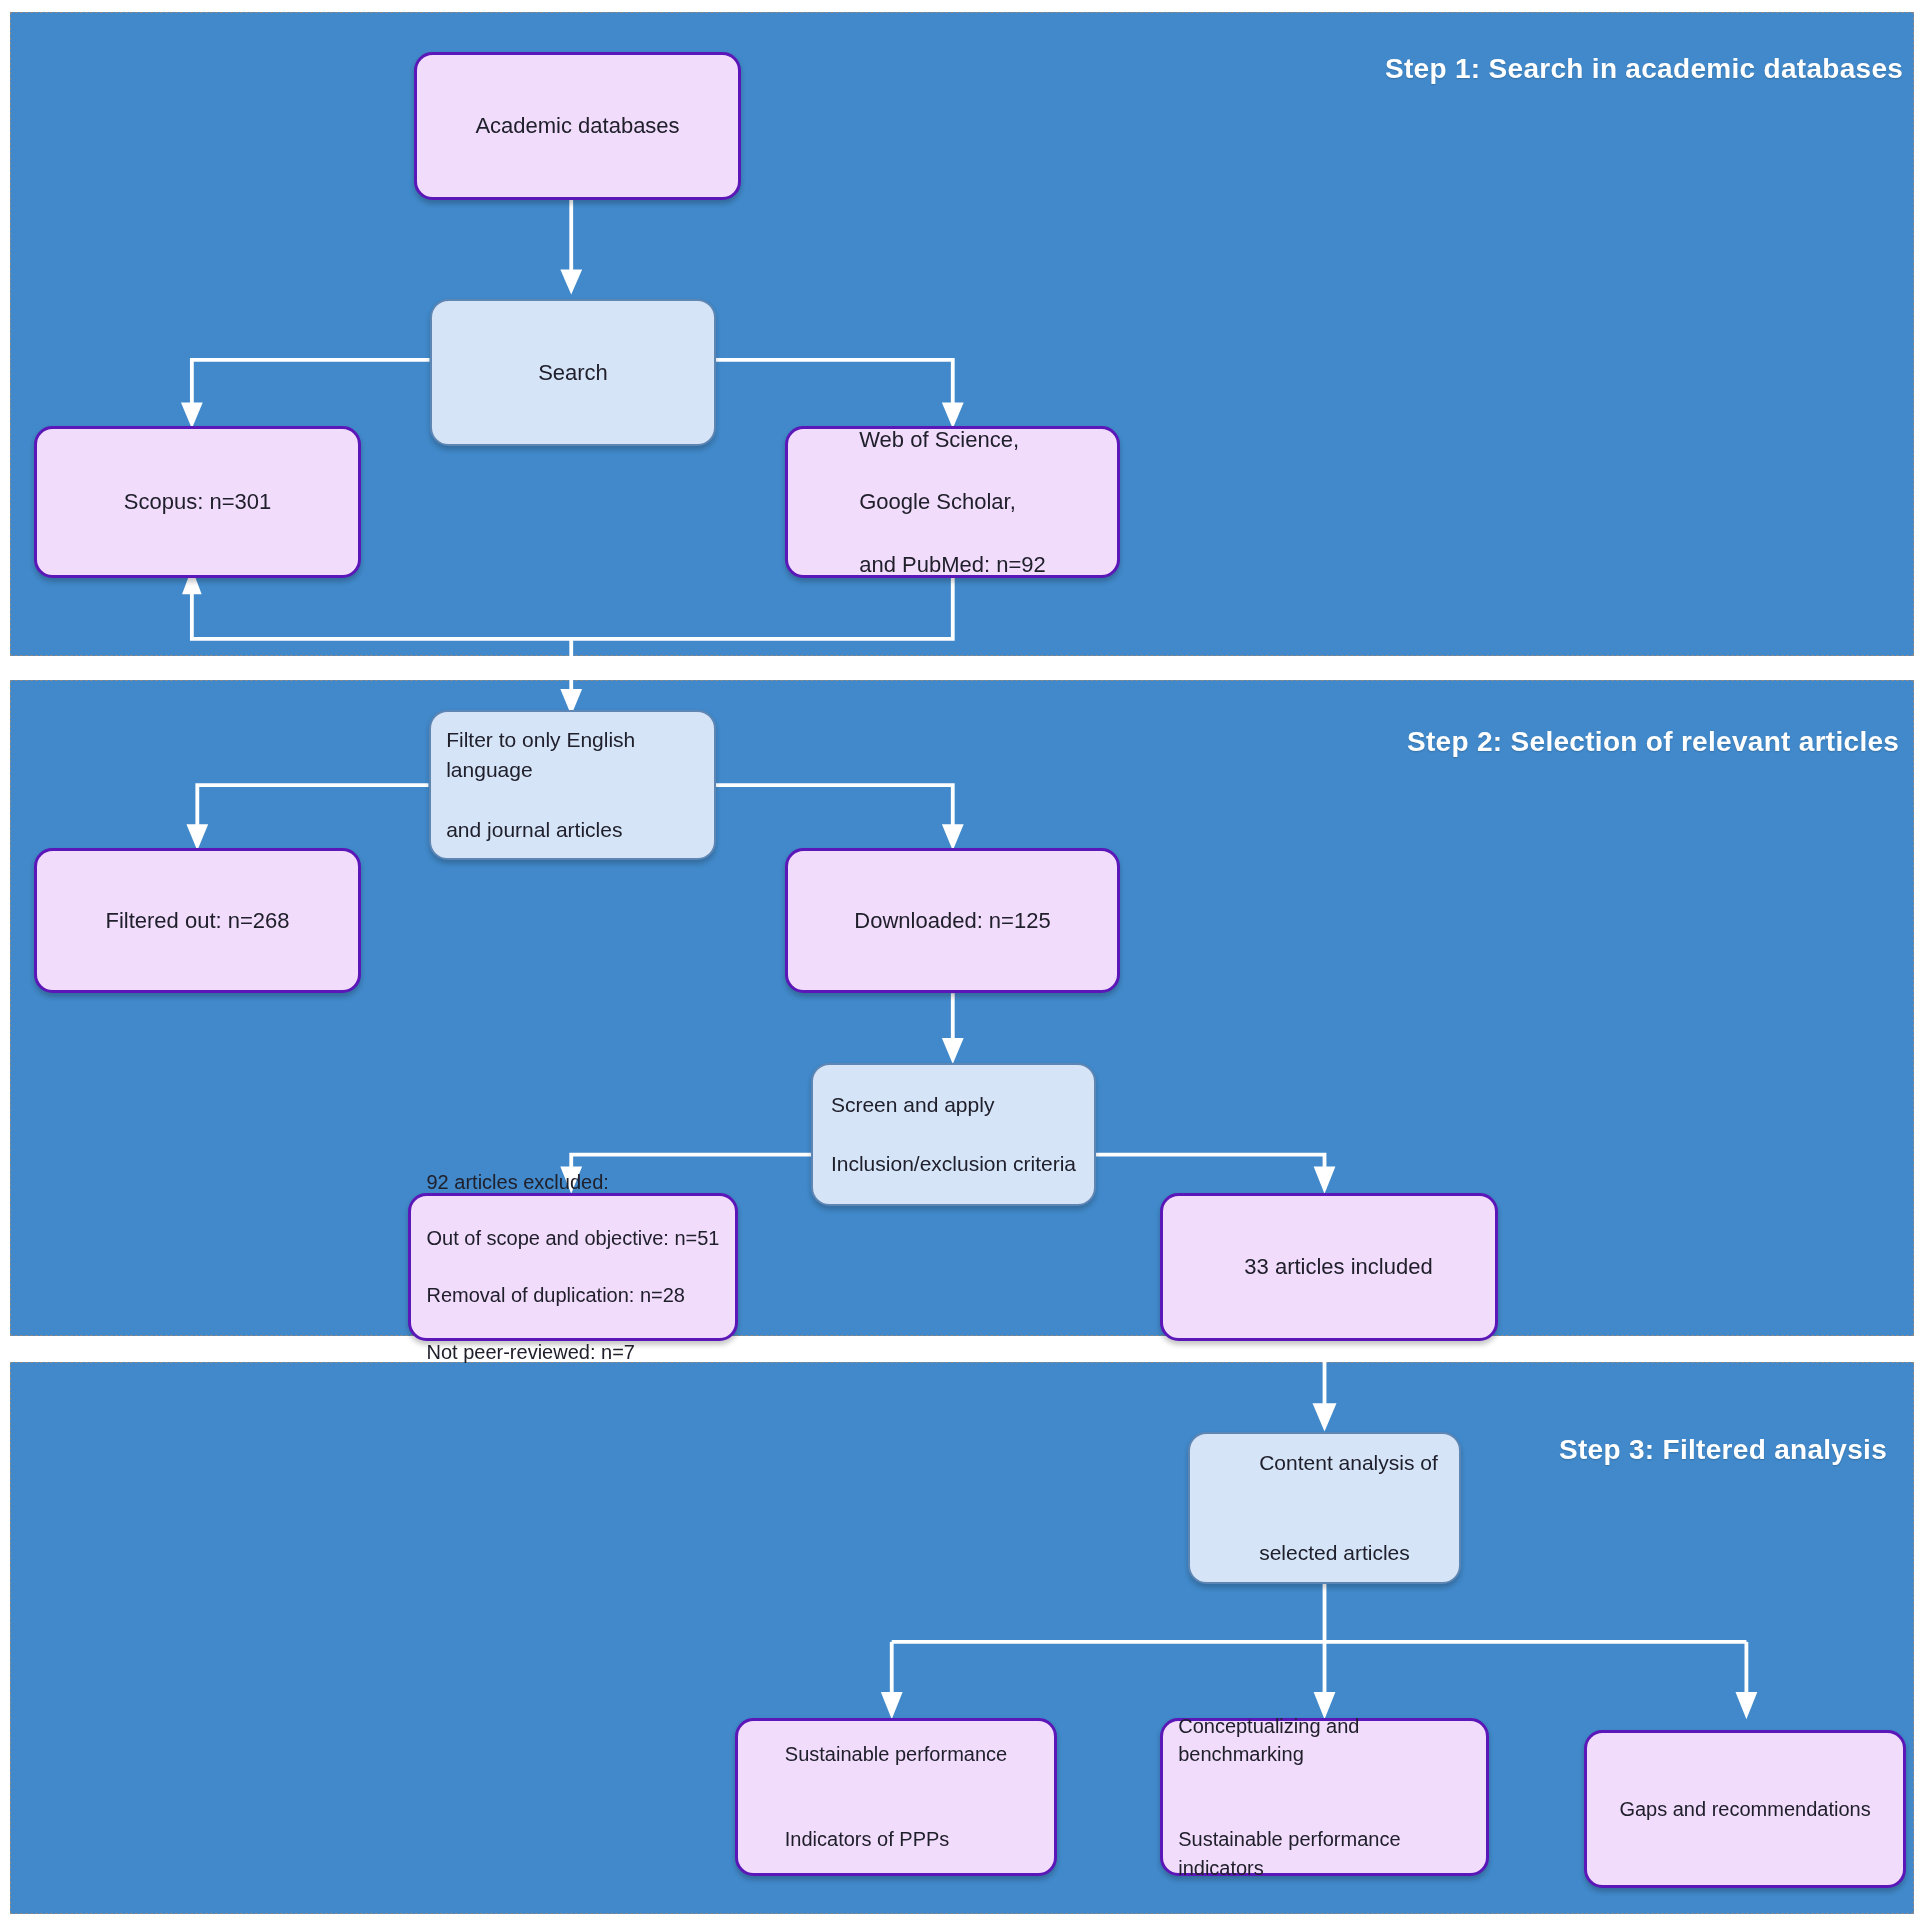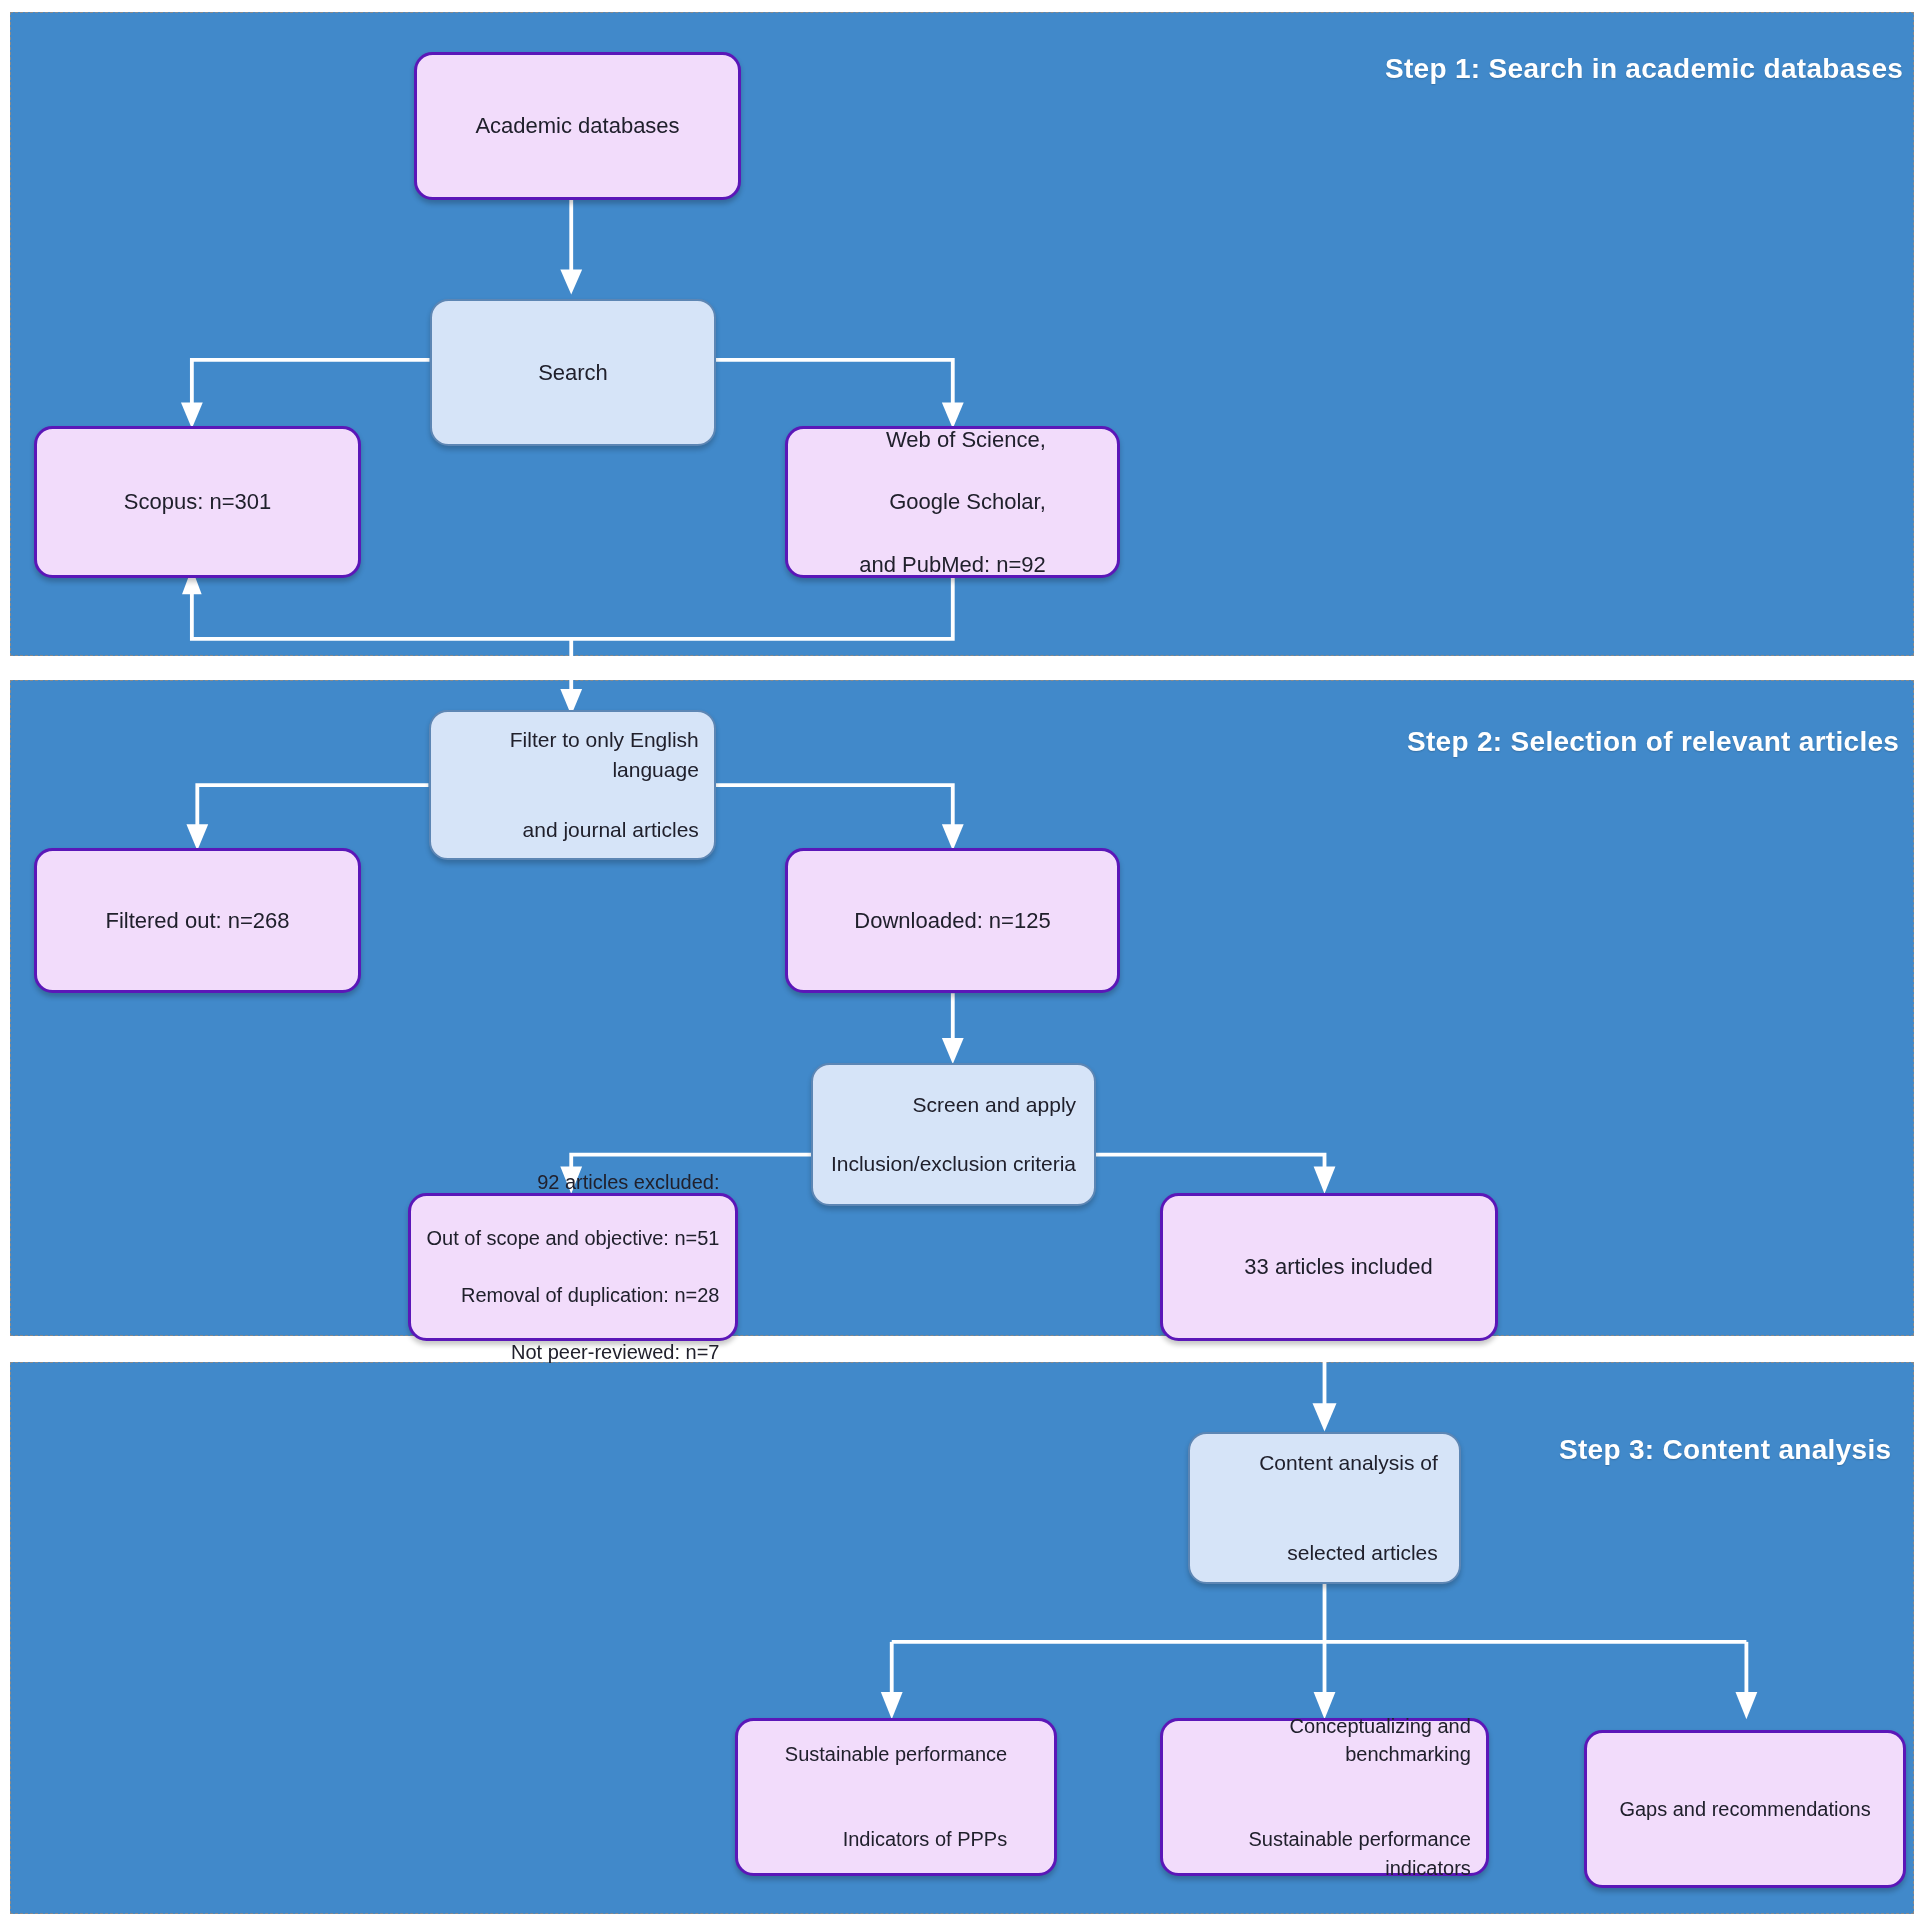--- a/index.html
+++ b/index.html
@@ -6,21 +6,21 @@
   body{font-family:"Liberation Sans", sans-serif;}
   #stage{position:relative;width:1923px;height:1926px;background:#ffffff;overflow:hidden;}
   .panel{position:absolute;background:#4189ca;border:1.6px dashed #8a8a8a;box-sizing:border-box;}
   .step-title{
     position:absolute;color:#ffffff;font-weight:bold;
     font-size:28px;letter-spacing:0.3px;white-space:nowrap;
     text-shadow:0 1.1px 1.6px rgba(0,0,0,.18);
   }
   .node{
     position:absolute;box-sizing:border-box;display:flex;
-    align-items:center;justify-content:center;text-align:right;
+    align-items:center;justify-content:center;text-align:left;
     border-radius:18.5px;line-height:1.42;color:#20202c;
   }
   .node-purple{
     background:#f2dcfb;border:3.8px solid #5b17b8;
     box-shadow:0 3.8px 4.9px rgba(0,0,0,.22);
   }
   .node-blue{
     background:#d6e4f8;border:2.7px solid #5d86b4;
     box-shadow:0 3.8px 4.9px rgba(0,0,0,.20);
   }
@@ -33,21 +33,21 @@
 <body>
 
 <div id="stage">
 
   <div class="panel" style="left:9.8px;top:12px;width:1904px;height:644px;"></div>
   <div class="panel" style="left:9.8px;top:680px;width:1904px;height:656px;"></div>
   <div class="panel" style="left:9.8px;top:1362px;width:1904px;height:552px;"></div>
 
   <div class="step-title" style="left:1385px;top:53px;">Step 1: Search in academic databases</div>
   <div class="step-title" style="left:1407px;top:726px;">Step 2: Selection of relevant articles</div>
-  <div class="step-title" style="left:1559px;top:1434px;">Step 3: Content analysis</div>
+  <div class="step-title" style="left:1559px;top:1434px;">Step 3: Filtered analysis</div>
 
   <svg class="wires" viewBox="0 0 3528 3533">
 
     <path class="wire" d="M1048 362 L1048 520"></path>
     <polygon class="head" points="1048,540 1028,494 1068,494"></polygon>
 
     <path class="wire" d="M788 660 L352 660 L352 760"></path>
     <polygon class="head" points="352,786 332,738 372,738"></polygon>
 
     <path class="wire" d="M1310 660 L1748 660 L1748 760"></path>

